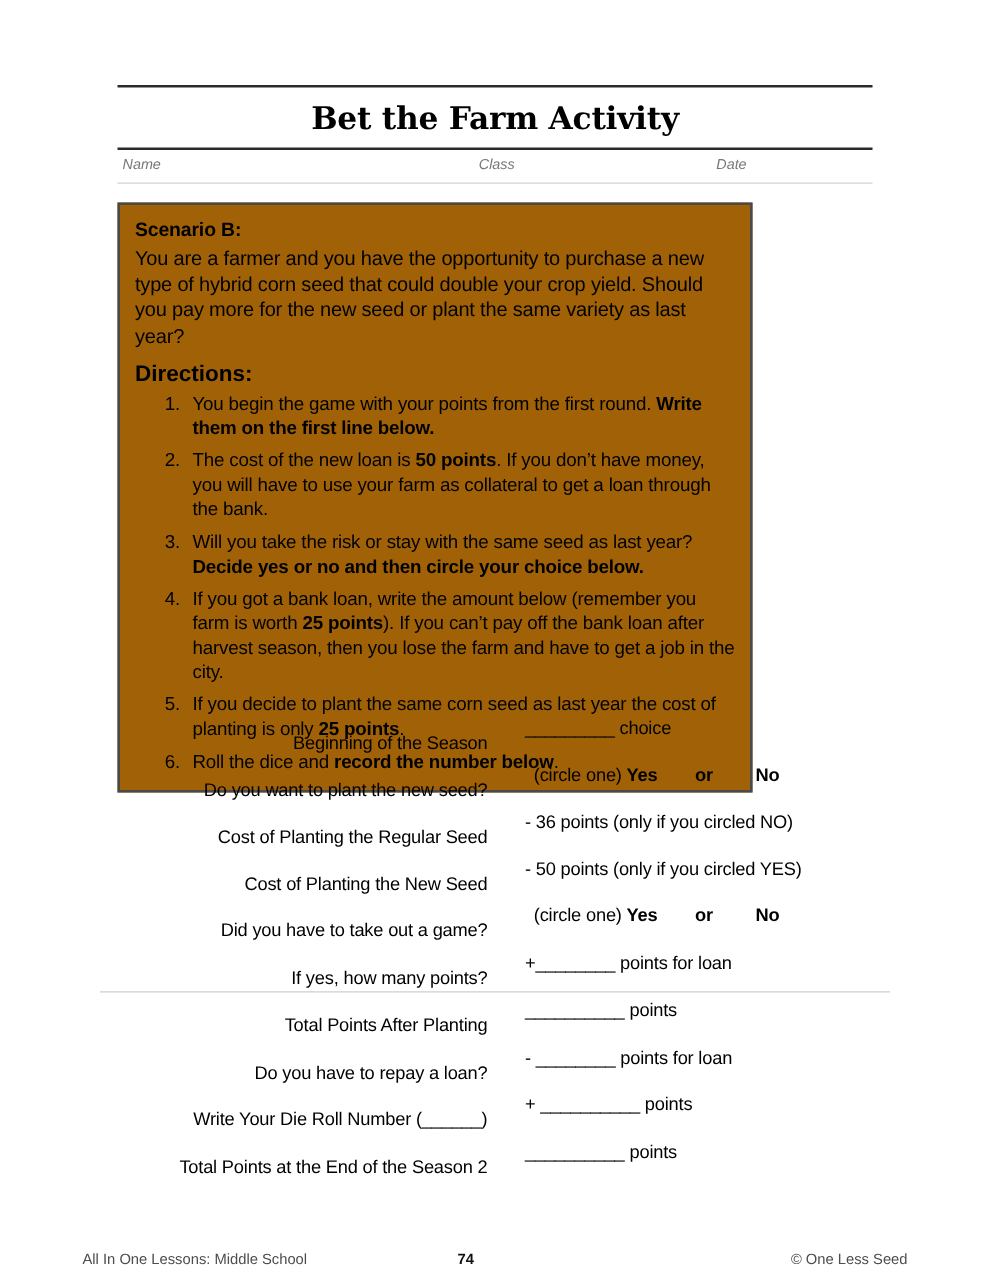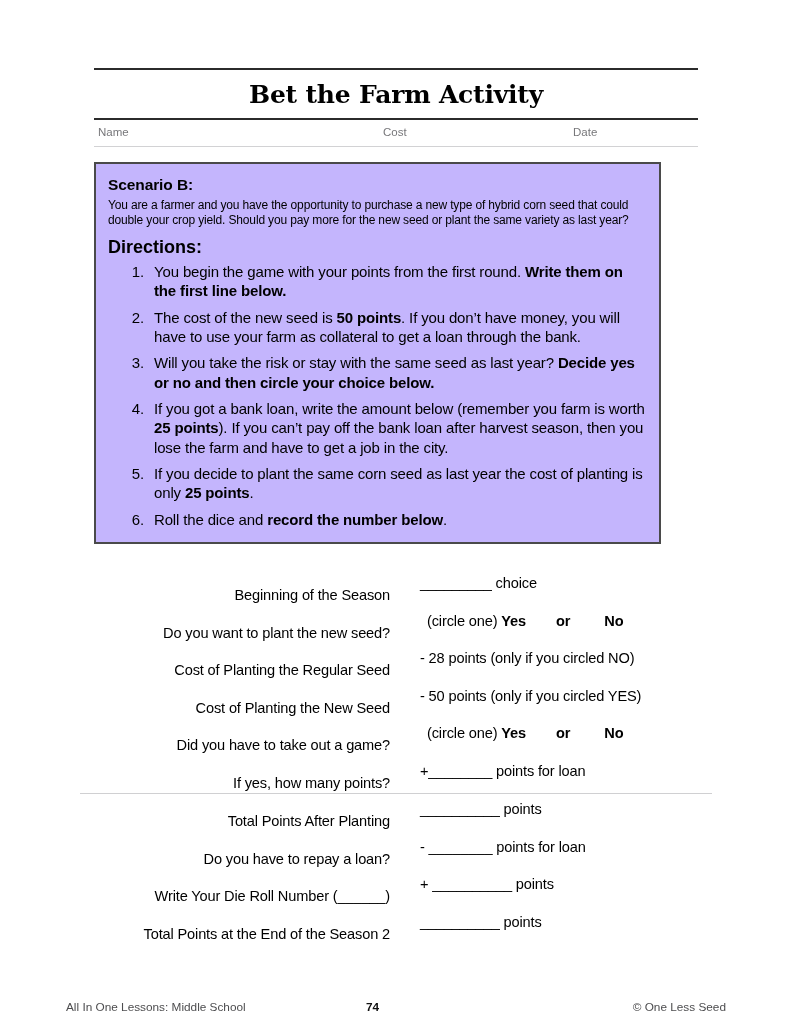--- a/index.html
+++ b/index.html
@@ -48,49 +48,50 @@
   }
   .meta-row {
     position: relative;
     height: 26px;
     font-size: 11.5px;
     color: #77777a;
   }
   .meta-row > span {
     position: absolute;
     top: 6px;
+    font-style: italic;
   }
   .meta-name  { left: 4px; }
   .meta-class { left: 289px; }
   .meta-date  { left: 479px; }
   .rule-light {
     height: 0;
     border-top: 1.5px solid #d2d2d4;
     width: 100%;
   }
 
   
   .scenario-box {
     position: absolute;
     left: 94px;
     top: 134px;
-    width: 567px;
+    width: 508px;
     box-sizing: border-box;
     border: 2px solid #4a4a4a;
-    background: #c4b5fd;
+    background: #a16207;
     padding: 10px 12px 12px 12px;
   }
   .scenario-heading {
     font-size: 15.5px;
     font-weight: bold;
     margin: 2px 0 4px 0;
     letter-spacing: -0.1px;
   }
   .scenario-body {
-    font-size: 12px;
+    font-size: 16px;
     line-height: 1.29;
     margin: 0 0 8px 0;
     letter-spacing: -0.15px;
   }
   .directions-heading {
     font-size: 18px;
     font-weight: bold;
     margin: 0 0 4px 0;
   }
   ol.directions {
@@ -167,53 +168,53 @@
 <body>
 
 <div class="page">
 
   <div class="header-block">
     <div class="rule-dark"></div>
     <div class="doc-title">Bet the Farm Activity</div>
     <div class="rule-dark"></div>
     <div class="meta-row">
       <span class="meta-name">Name</span>
-      <span class="meta-class">Cost</span>
+      <span class="meta-class">Class</span>
       <span class="meta-date">Date</span>
     </div>
     <div class="rule-light"></div>
   </div>
 
   <div class="scenario-box">
     <div class="scenario-heading">Scenario B:</div>
     <p class="scenario-body">You are a farmer and you have the opportunity to purchase a new type of hybrid corn seed that could double your crop yield. Should you pay more for the new seed or plant the same variety as last year?</p>
     <div class="directions-heading">Directions:</div>
     <ol class="directions" id="directions-list">
         <li><span>You begin the game with your points from the first round. </span><b>Write them on the first line below.</b></li>
-        <li><span>The cost of the new seed is </span><b>50 points</b><span>. If you don’t have money, you will have to use your farm as collateral to get a loan through the bank.</span></li>
+        <li><span>The cost of the new loan is </span><b>50 points</b><span>. If you don’t have money, you will have to use your farm as collateral to get a loan through the bank.</span></li>
         <li><span>Will you take the risk or stay with the same seed as last year? </span><b>Decide yes or no and then circle your choice below.</b></li>
         <li><span>If you got a bank loan, write the amount below (remember you farm is worth </span><b>25 points</b><span>). If you can’t pay off the bank loan after harvest season, then you lose the farm and have to get a job in the city.</span></li>
         <li><span>If you decide to plant the same corn seed as last year the cost of planting is only </span><b>25 points</b><span>.</span></li>
         <li><span>Roll the dice and </span><b>record the number below</b><span>.</span></li>
       </ol>
   </div>
 
   <div class="form-area">
     <div id="rows-top">
         <div class="form-row">
           <span class="lbl">Beginning of the Season</span>
           <span class="val">_________ choice</span>
         </div>
         <div class="form-row">
           <span class="lbl">Do you want to plant the new seed?</span>
           <span class="val indent"><span>(circle one) </span><b>Yes</b><span class="choice-sp"></span><b>or</b><span class="choice-sp2"></span><b>No</b></span>
         </div>
         <div class="form-row">
           <span class="lbl">Cost of Planting the Regular Seed</span>
-          <span class="val">- 28 points (only if you circled NO)</span>
+          <span class="val">- 36 points (only if you circled NO)</span>
         </div>
         <div class="form-row">
           <span class="lbl">Cost of Planting the New Seed</span>
           <span class="val">- 50 points (only if you circled YES)</span>
         </div>
         <div class="form-row">
           <span class="lbl">Did you have to take out a game?</span>
           <span class="val indent"><span>(circle one) </span><b>Yes</b><span class="choice-sp"></span><b>or</b><span class="choice-sp2"></span><b>No</b></span>
         </div>
         <div class="form-row">

